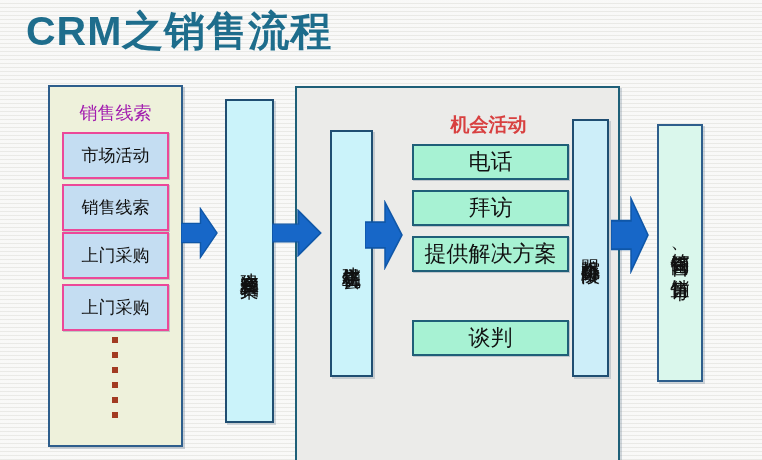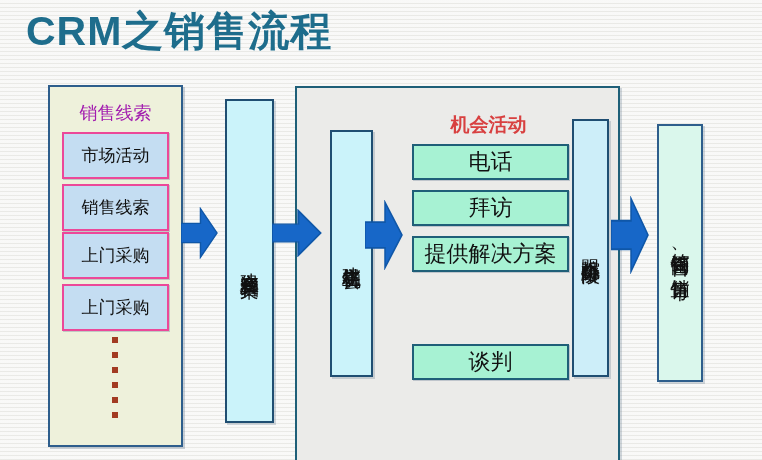--- a/index.html
+++ b/index.html
@@ -101,21 +101,21 @@
   </svg>
 
   <div class="abs gray-panel">
     <div class="abs vbox sales-opportunity">建立销售机会</div>
 
     <div class="activities-label">机会活动</div>
 
     <div class="activity-item" style="top:56px">电话</div>
     <div class="activity-item" style="top:102px">拜访</div>
     <div class="activity-item" style="top:148px">提供解决方案</div>
-    <div class="activity-item" style="top:256px">谈判</div>
+    <div class="activity-item" style="top:232px">谈判</div>
 
     <div class="abs vbox track-stage">跟踪机会每个阶段</div>
   </div>
 
   <svg class="flow-arrow" style="left:365px;top:200px" width="38" height="70" viewBox="0 0 38 60" preserveAspectRatio="none">
     <polygon points="0,19 20,19 20,2 37,30 20,58 20,41 0,41" fill="#1767c8" stroke="#0f57a8" stroke-width="1.5"></polygon>
   </svg>
 
   <svg class="flow-arrow" style="left:611px;top:196px" width="38" height="78" viewBox="0 0 38 60" preserveAspectRatio="none">
     <polygon points="0,19 20,19 20,2 37,30 20,58 20,41 0,41" fill="#1767c8" stroke="#0f57a8" stroke-width="1.5"></polygon>

